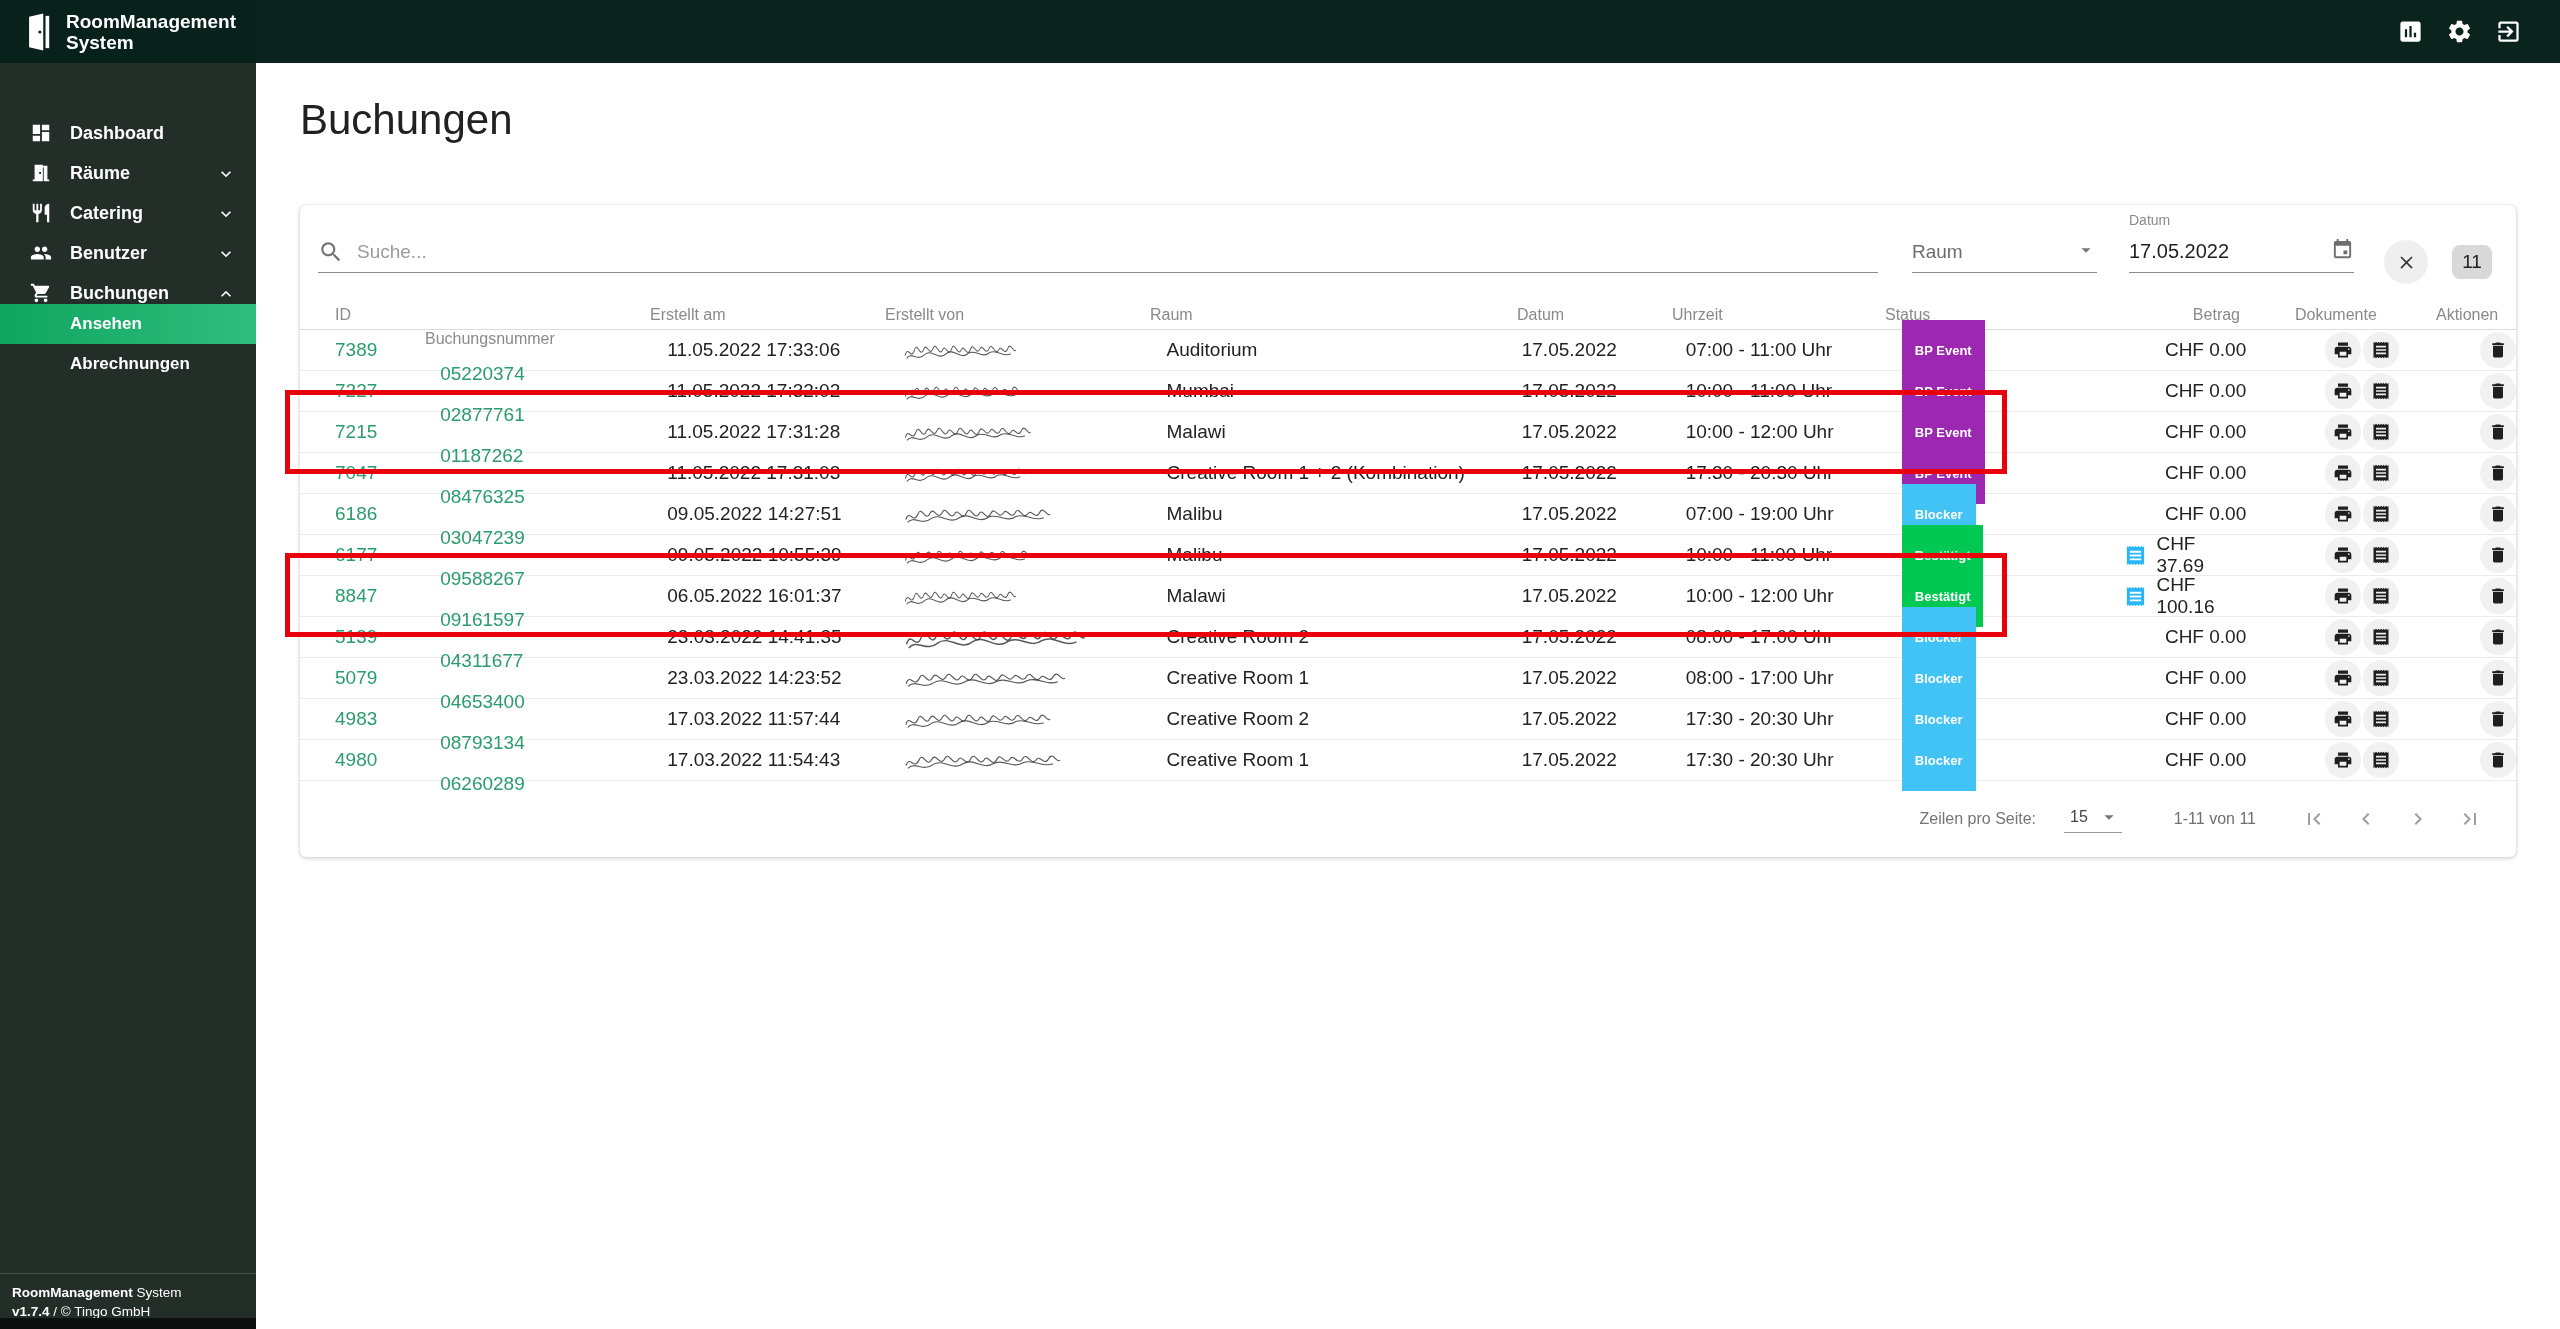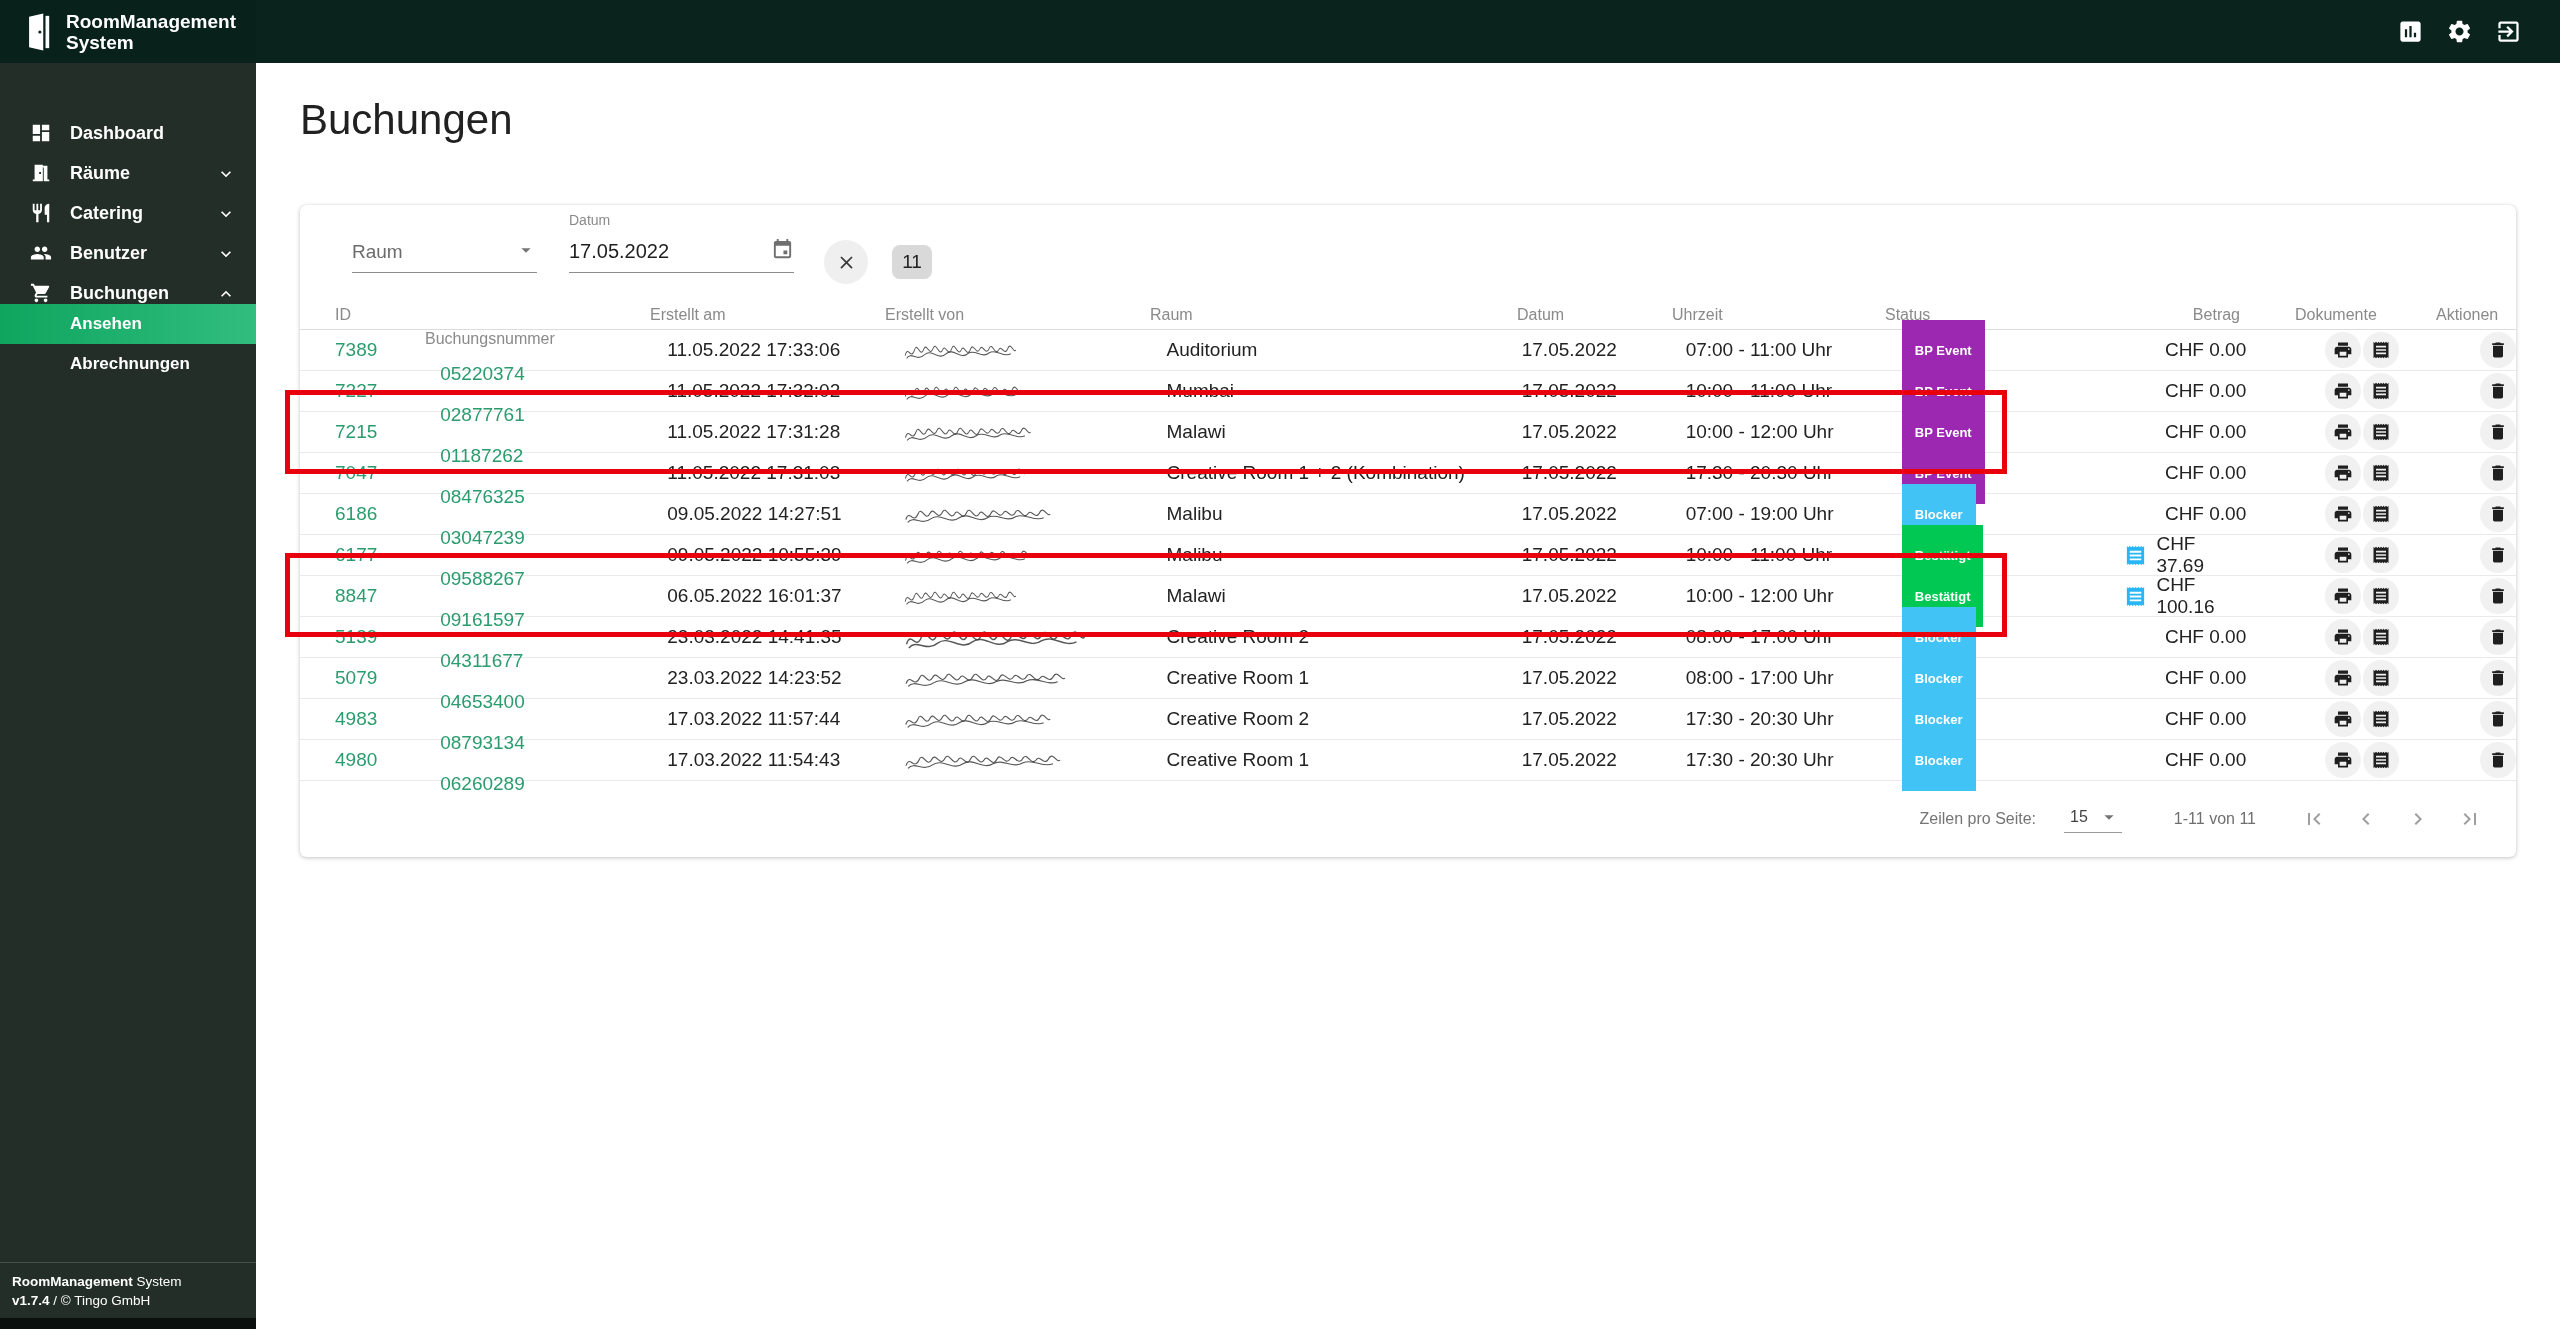--- a/index.html
+++ b/index.html
@@ -24,21 +24,21 @@
   .nav-item { height: 40px; display: flex; align-items: flex-end; padding-left: 30px; cursor: pointer; }
   .nav-ico { width: 22px; height: 22px; display: inline-flex; }
   .nav-ico svg { width: 22px; height: 22px; fill: #fff; }
   .nav-label { color: #fff; font-size: 18px; font-weight: 700; margin-left: 18px; }
   .nav-chevron { margin-left: auto; margin-right: 20px; display: inline-flex; }
   .nav-chevron svg { width: 20px; height: 20px; fill: #fff; }
   .nav-chevron.up svg { transform: rotate(180deg); }
   .nav-sub { height: 40px; display: flex; align-items: center; padding-left: 70px;
     color: #fff; font-size: 17px; font-weight: 700; cursor: pointer; }
   .nav-sub.active { background: linear-gradient(90deg, #0fa55f, #31bd7e); }
-  .sidebar-footer { position: absolute; left: 0; bottom: 11px; width: 256px; height: 56px;
+  .sidebar-footer { position: absolute; left: 0; bottom: 11px; width: 256px; height: 45px;
     border-top: 1px solid rgba(255,255,255,0.16); color: #fff; font-size: 13.5px;
     padding: 9px 0 0 12px; line-height: 19px; }
   .sidebar-footer b { font-weight: 700; }
   .sidebar-bottom-strip { position: absolute; left: 0; bottom: 0; width: 256px; height: 11px; background: #0b0f0d; }
 
   
   .main { position: absolute; left: 256px; top: 63px; right: 0; bottom: 0; background: #fff; }
   .page-title { margin: 32px 0 0 44px; font-size: 42px; font-weight: 400; color: #212121; line-height: 50px; }
   .card { margin: 60px 44px 0 44px; width: 2216px; height: 652px; background: #fff;
     border-radius: 6px; box-shadow: 0 1px 4px rgba(0,0,0,0.22), 0 0 1px rgba(0,0,0,0.14); }
@@ -222,20 +222,28 @@
   </div>
   <div class="sidebar-bottom-strip"></div>
 </aside>
 
 <main class="main">
   <h1 class="page-title">Buchungen</h1>
 
   <section class="card">
 
     <div class="filters">
+      <div class="fld search-wrap">
+        <span class="search-ico">
+          <svg viewBox="0 0 24 24">
+              <path d="M15.5 14h-.79l-.28-.27C15.41 12.59 16 11.11 16 9.5 16 5.91 13.09 3 9.5 3S3 5.91 3 9.5 5.91 16 9.5 16c1.61 0 3.09-.59 4.23-1.57l.27.28v.79l5 4.99L20.49 19l-4.99-5zm-6 0C7.01 14 5 11.99 5 9.5S7.01 5 9.5 5 14 7.01 14 9.5 11.99 14 9.5 14z"></path>
+            </svg>
+        </span>
+        <input class="search-input" type="text" placeholder="Suche..." style="">
+      </div>
       <div class="fld room-select">
         <span class="room-text">Raum</span>
         <span class="caret">
           <svg viewBox="0 0 24 24">
               <path d="M7 10l5 5 5-5z"></path>
             </svg>
         </span>
       </div>
       <div class="fld date-field">
         <span class="date-label">Datum</span>

